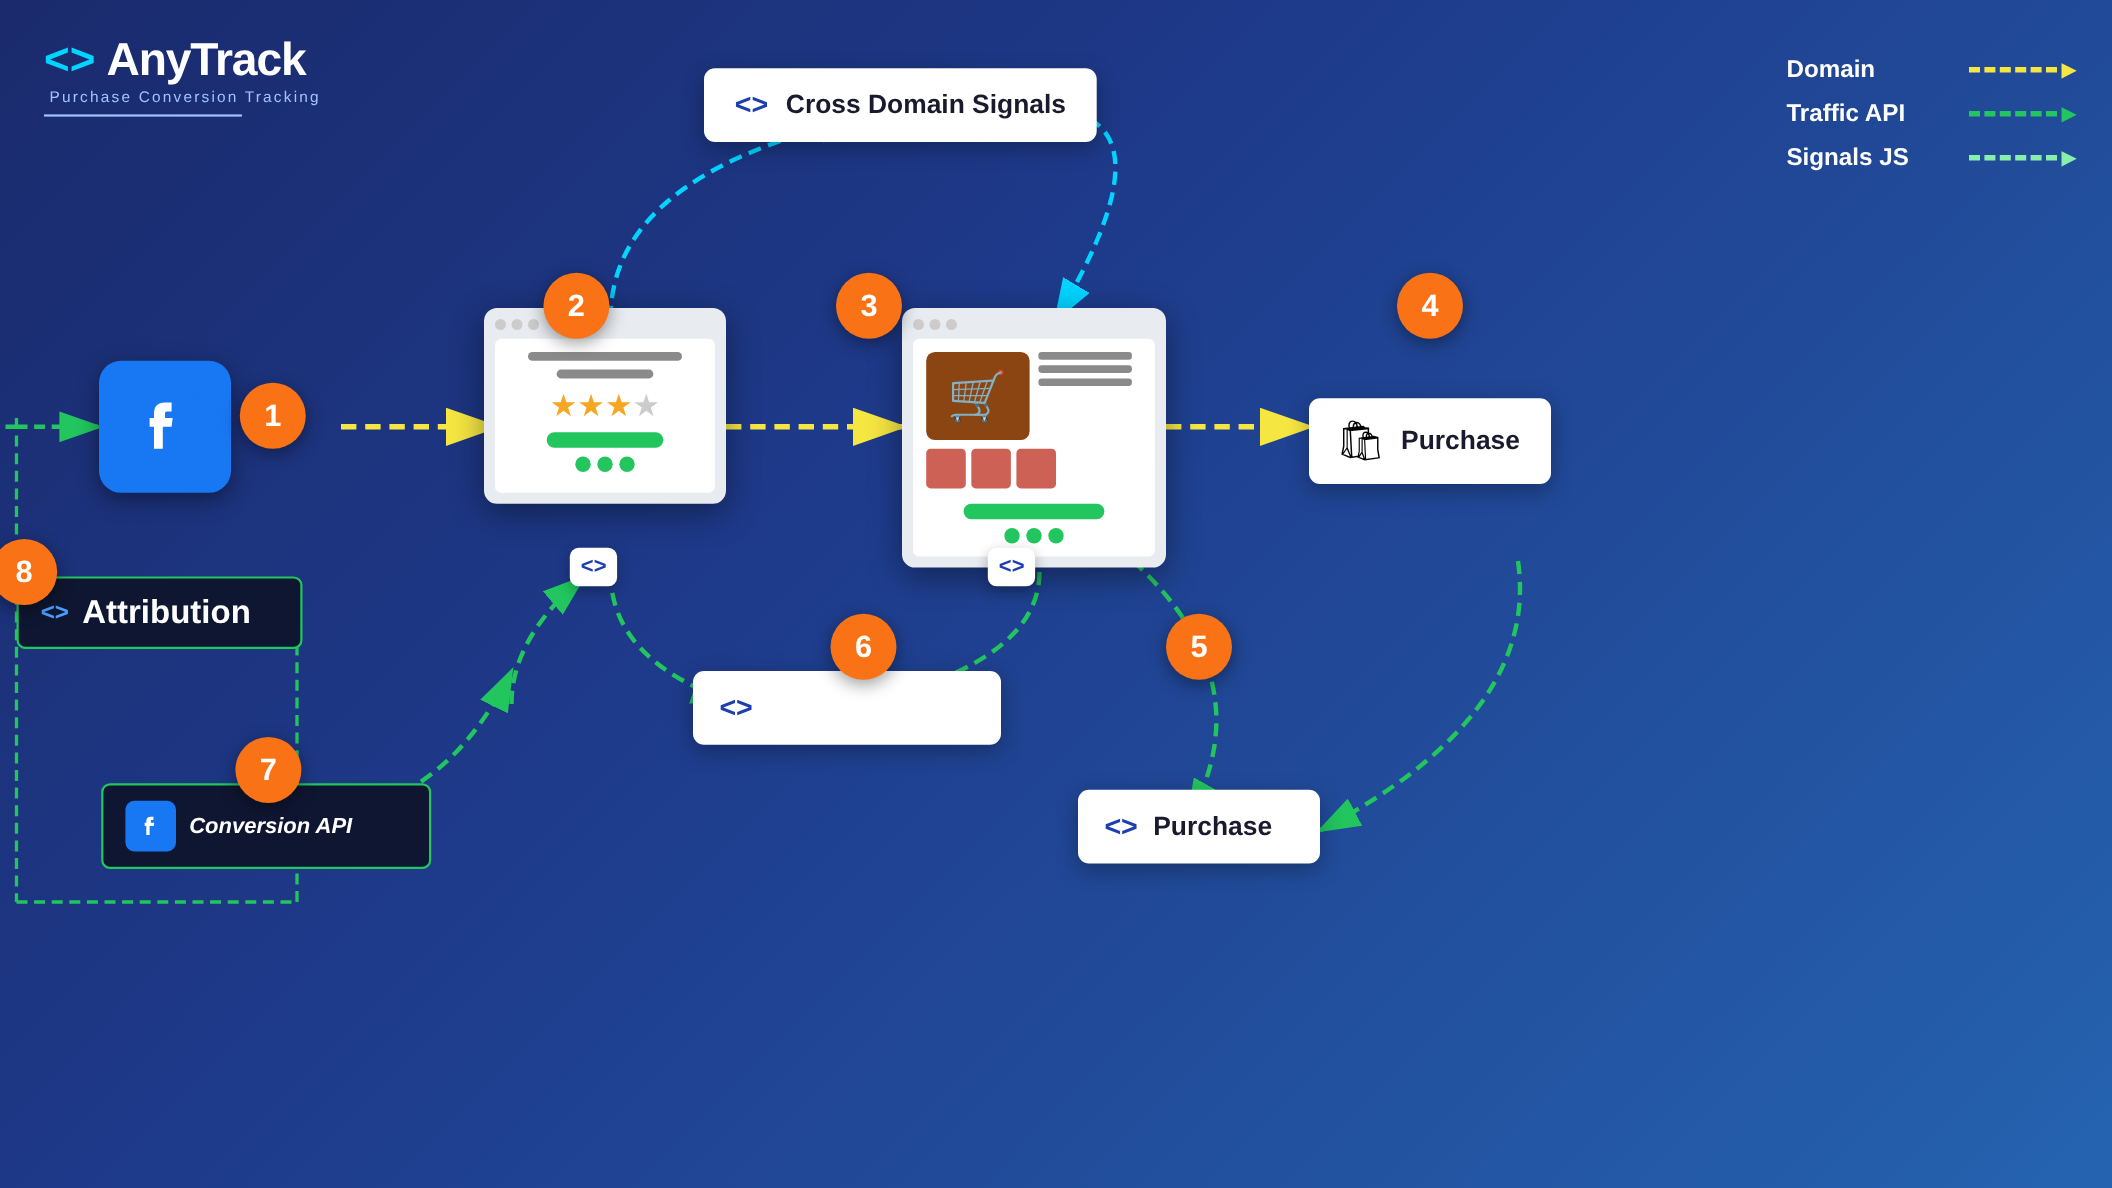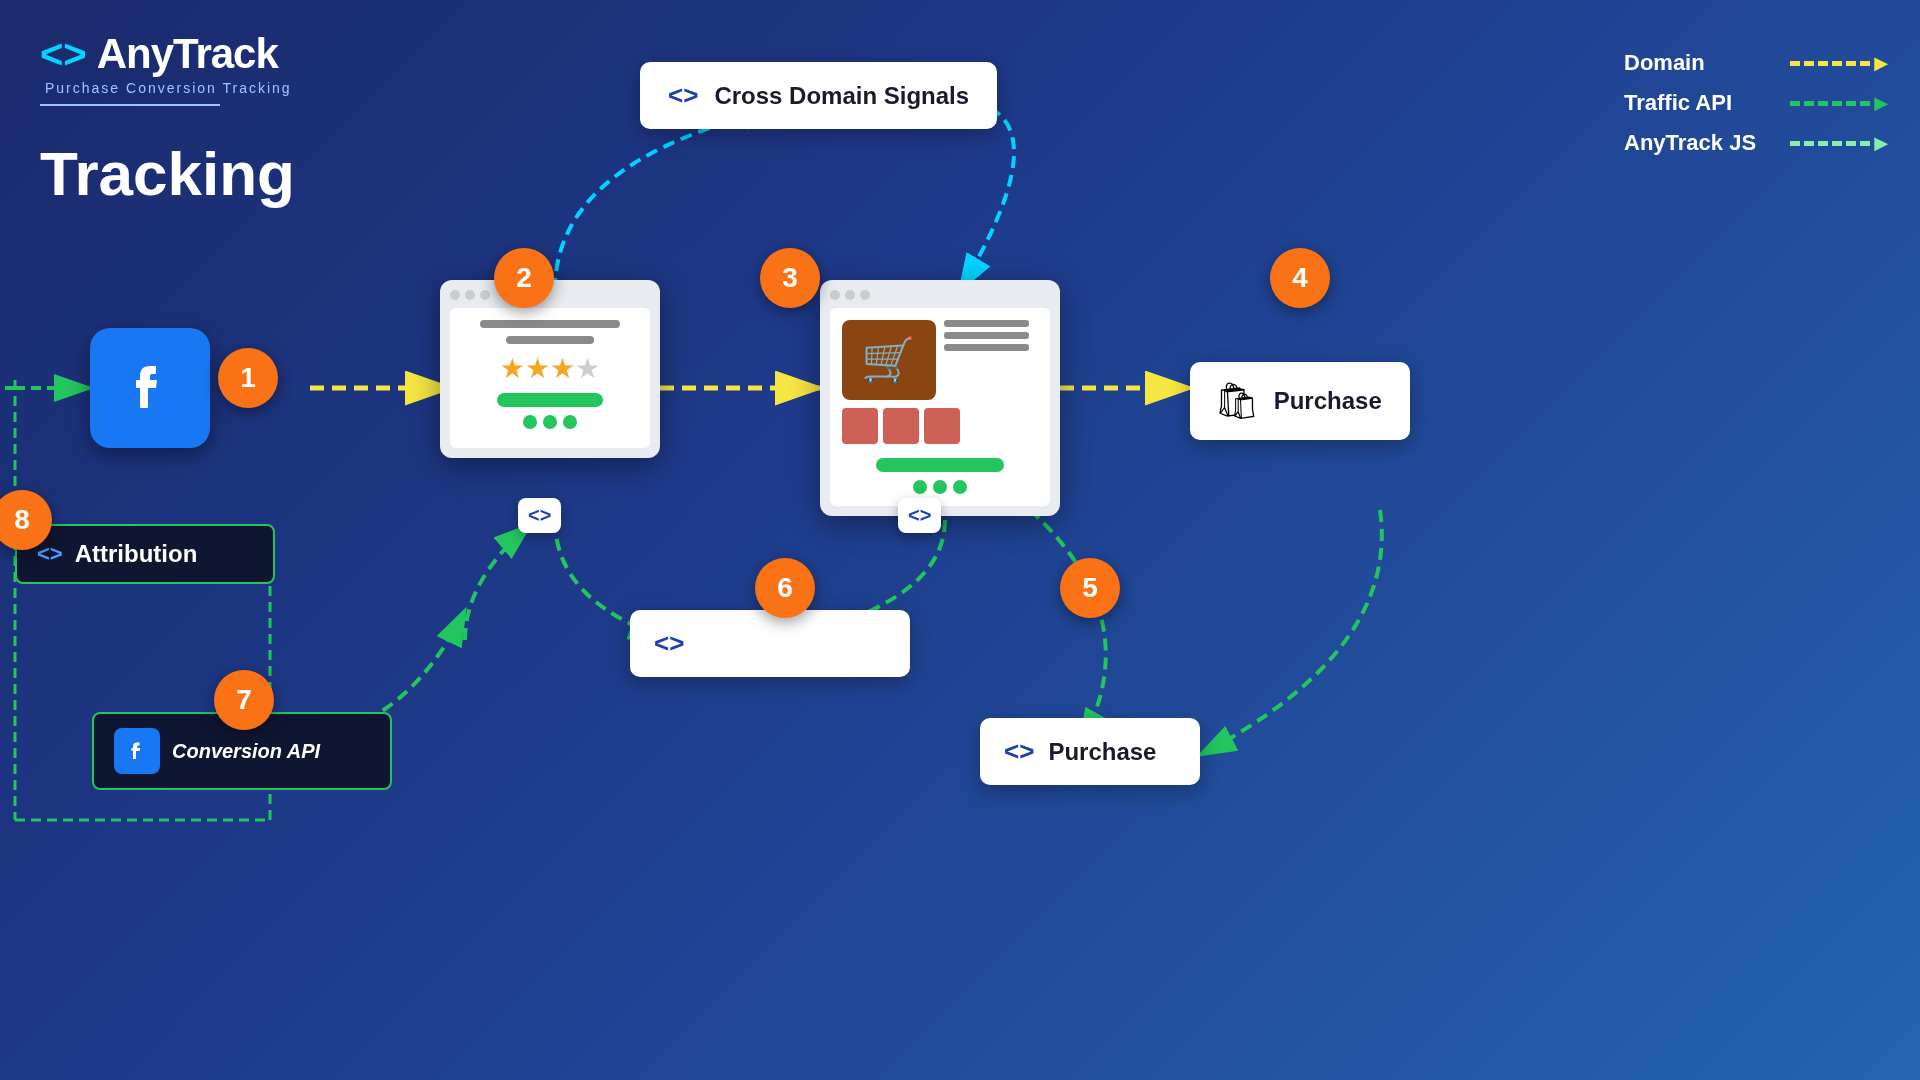--- a/index.html
+++ b/index.html
@@ -364,34 +364,33 @@
 <div class="logo">
   <div class="logo-top">
     <div class="logo-diamond">&lt;&gt;</div>
     <div class="logo-text">AnyTrack</div>
   </div>
   <div class="logo-sub">Purchase   Conversion Tracking</div>
   <div class="logo-line"></div>
 </div>
 
 <div class="main-title">
-  <div>Tracking</div>
 </div>
 
 <div class="legend">
   <div class="legend-item">
     <span class="legend-label">Domain</span>
     <div class="legend-line yellow"></div>
   </div>
   <div class="legend-item">
     <span class="legend-label">Traffic API</span>
     <div class="legend-line green-api"></div>
   </div>
   <div class="legend-item">
-    <span class="legend-label">AnyTrack JS</span>
+    <span class="legend-label">Signals JS</span>
     <div class="legend-line green-js"></div>
   </div>
 </div>
 
 <div class="cds-box" style="top:62px; left:640px;">
   <span class="info-box-diamond">&lt;&gt;</span>
   <span class="info-box-text">Cross Domain Signals</span>
 </div>
 
 <div class="circle-num" style="top:248px; left:760px;">3</div>
@@ -480,21 +479,21 @@
 
 <div class="circle-num" style="top:558px; left:755px;">6</div>
 
 <div class="info-box" style="top:718px; left:980px; width:220px;">
   <span class="info-box-diamond">&lt;&gt;</span>
   <span class="info-box-text">Purchase</span>
 </div>
 
 <div class="attribution-box" style="top:524px; left:15px; width:260px;">
   <span style="color:#4a9eff; font-size:22px; font-weight:900;">&lt;&gt;</span>
-  <span style="color:white; font-size:24px; font-weight:700;text-align:center;">Attribution</span>
+  <span style="color:white; font-size:30px; font-weight:700;text-align:center;">Attribution</span>
 </div>
 
 <div class="circle-num" style="top:490px; left:-8px;">8</div>
 
 <div class="convapi-box" style="top:712px; left:92px; width:300px;font-style:italic;">
   <div style="width:46px; height:46px; background:#1877f2; border-radius:8px; display:flex; align-items:center; justify-content:center;">
     <svg width="30" height="30" viewBox="0 0 30 30">
       <circle cx="15" cy="15" r="15" fill="#1877f2"></circle>
       <path d="M16.5 15h-2.5v8H11v-8H9.5V12H11v-1.5c0-2.5 1.2-4 4-4h2.5v3H16c-0.8 0-0.8 0.3-0.8 0.8V12h3l-0.5 3H15.2" fill="white"></path>
     </svg>

